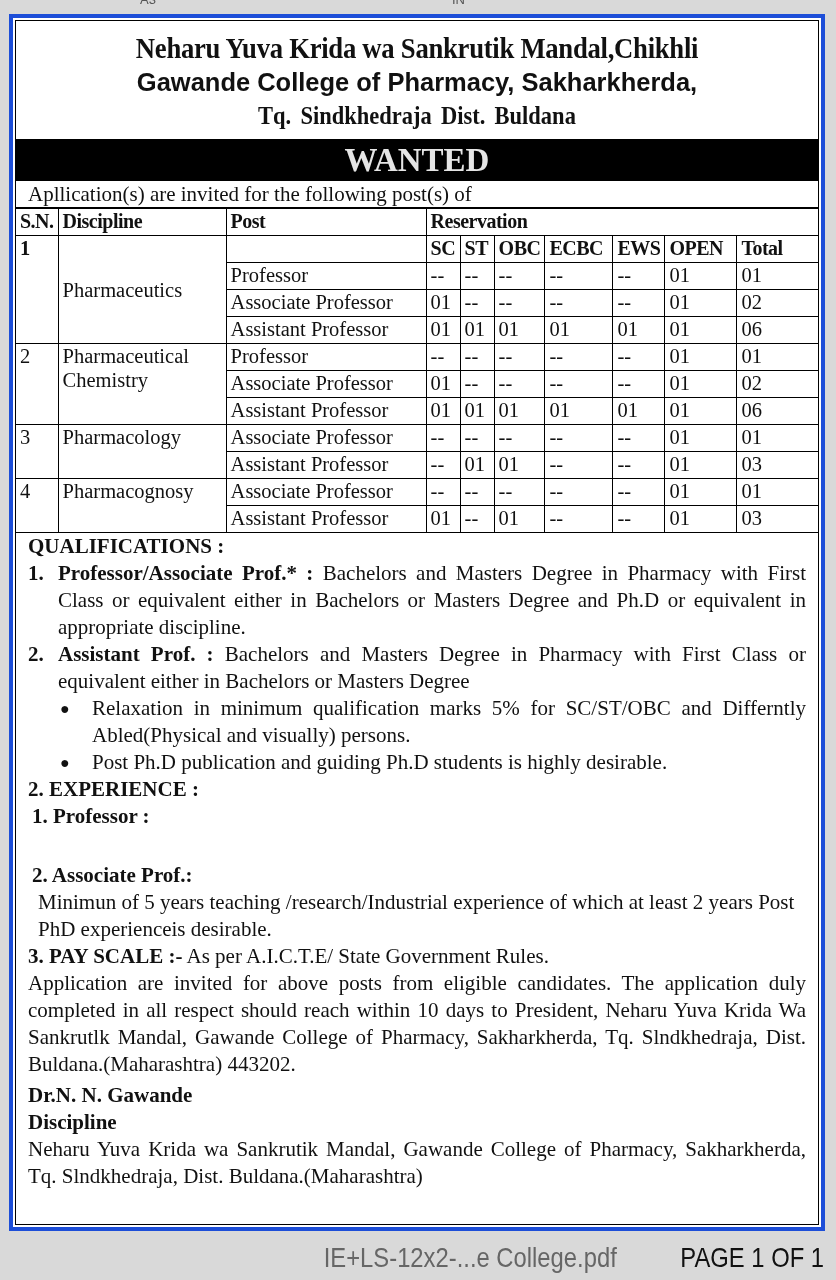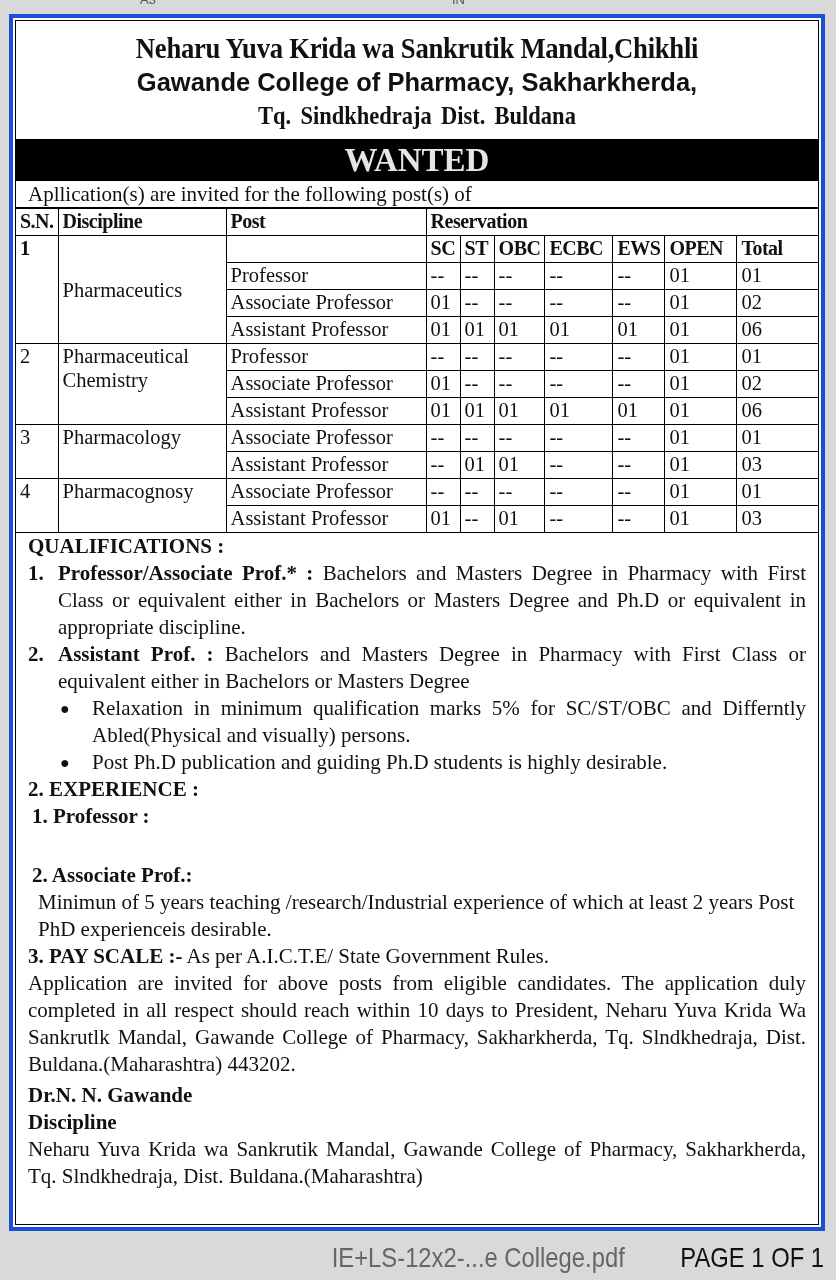--- a/index.html
+++ b/index.html
@@ -45,21 +45,21 @@
   .bullet { display:flex; padding-left:32px; }
   .bullet-dot { width:32px; flex:none; font-size:16px; }
   .bullet-text { flex:1; text-align:justify; }
   .exp-item { display:flex;flex-direction:column; }
   .exp-label { font-weight:bold; flex:none; }
   .exp-body { flex:1; }
   .justify { text-align:justify; }
   .footer {
     position:absolute; left:0; right:0; top:1236px; height:44px;
     font-family:"Liberation Sans", sans-serif; font-size:28px;
-    display:flex; justify-content:flex-end; align-items:center; padding-right:12px;
+    display:flex; justify-content:flex-end; align-items:center; padding-right:12px;gap:8px;
   }
   .footer .fname { color:#666; margin-right:30px; transform:scaleX(0.85); transform-origin:right; }
   .footer .pg { color:#111; transform:scaleX(0.85); transform-origin:right; }
 </style>
 </head>
 <body>
 
 <span class="top-frag" style="left:140px;">A3</span>
 <span class="top-frag" style="left:452px;">IN</span>
 

